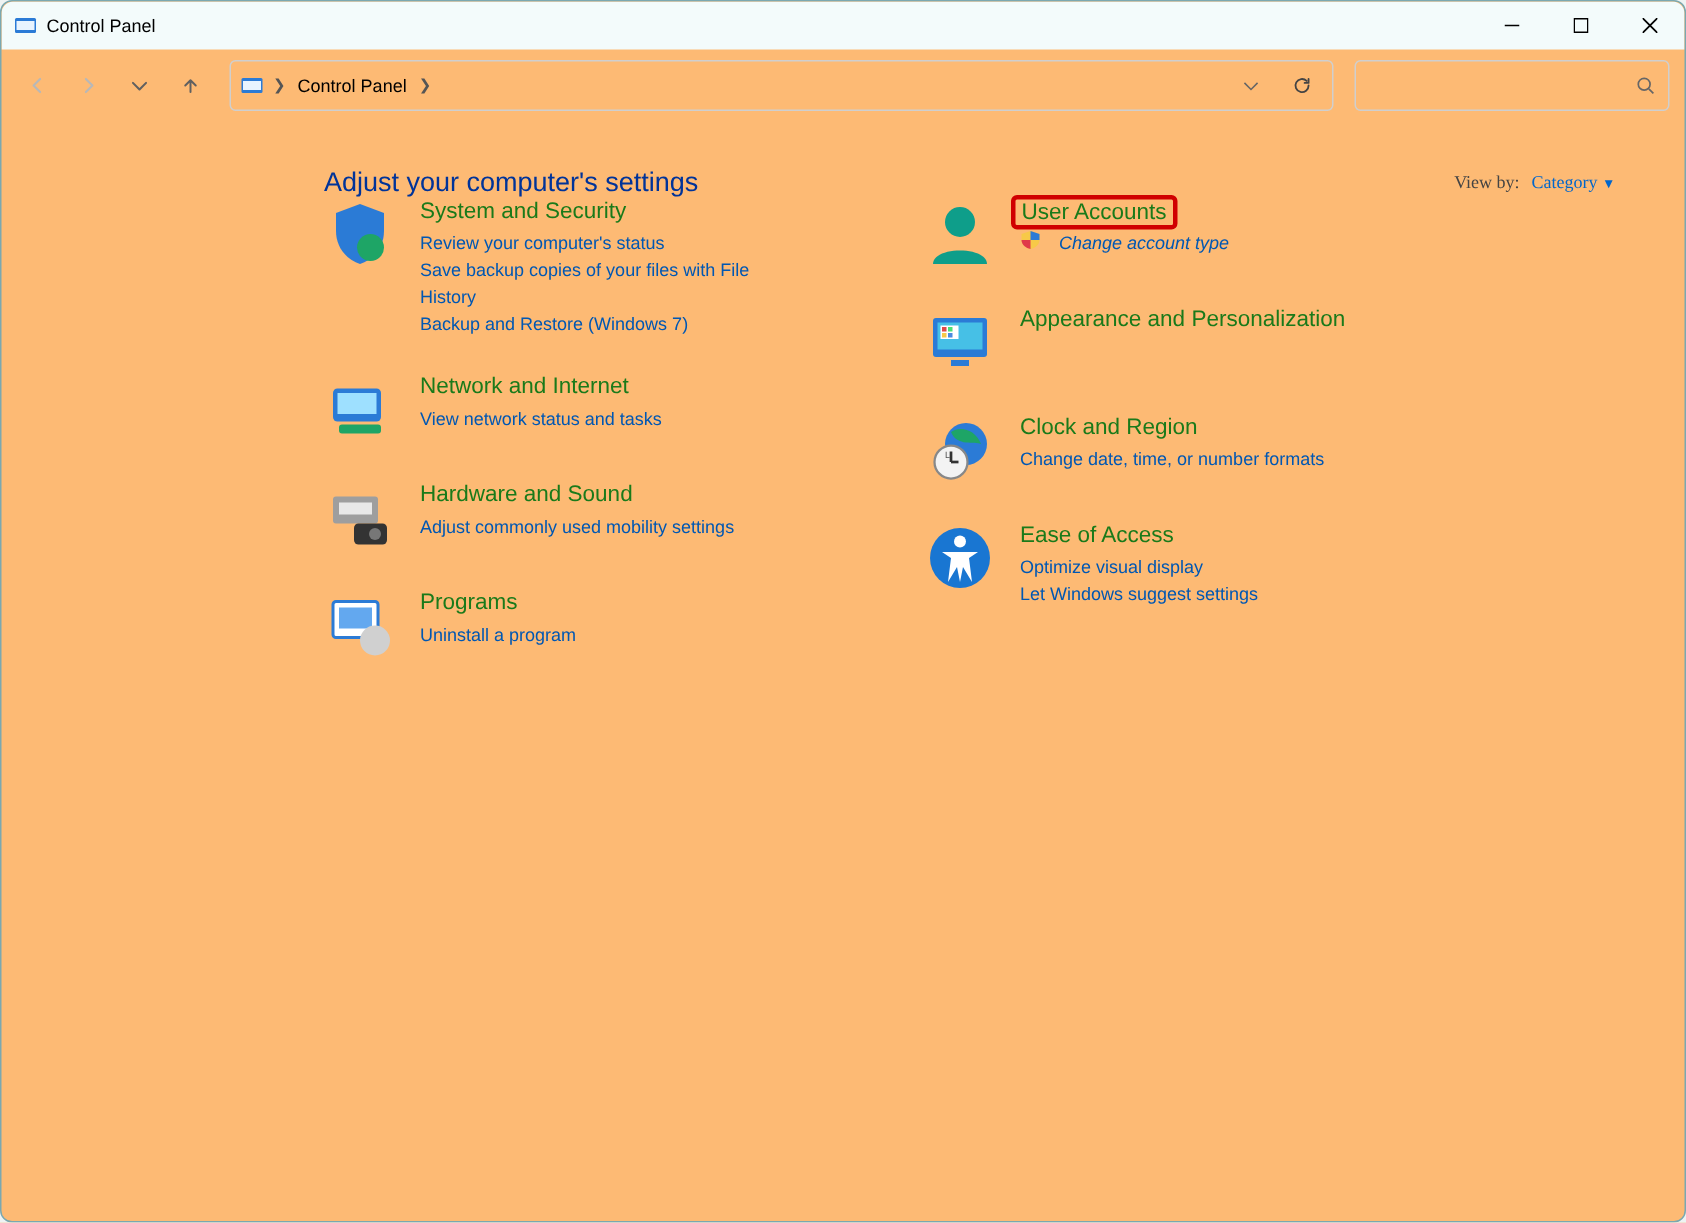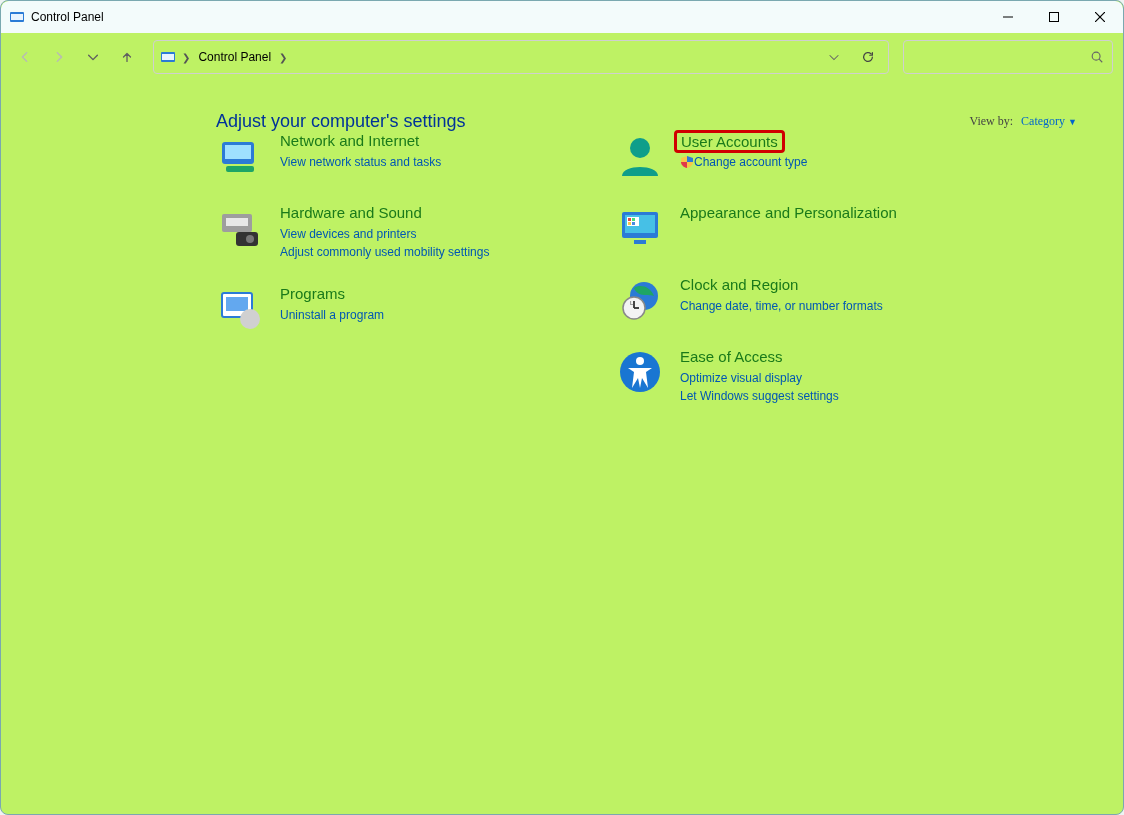--- a/index.html
+++ b/index.html
@@ -9,21 +9,21 @@
     height: 815px;
     font-family: "Segoe UI", Tahoma, sans-serif;
     font-size: 12px;
     background: #eef3f3;
     overflow: hidden;
   }
   .window {
     box-sizing: border-box;
     width: 1124px;
     height: 815px;
-    background: #bef264;
+    background: #fdba74;
     border: 1px solid #7aa8b0;
     border-radius: 8px;
     display: flex;
     flex-direction: column;
     overflow: hidden;
   }
   
   .title-bar {
     height: 32px;
     background: #f3fbfb;
@@ -157,22 +157,22 @@
     margin-bottom: 4px;
   }
   .cat .sub {
     display: block;
     font-size: 12px;
     color: #0057b3;
     line-height: 18px;
   }
   .sub-with-shield {
     display: flex;
-    align-items: center;
-    gap: 0;
+    gap: 12px;
+    font-style: italic;
   }
   .shield {
     width: 14px;
     height: 14px;
   }
   .highlight-box {
     border: 3px solid #d00000;
     border-radius: 4px;
     padding: 0 4px;
     margin: -2px -6px 0 -6px;
@@ -275,20 +275,34 @@
         <span class="link">
           <span>Category</span>&nbsp;<span style="font-size:9px;">▼</span>
         </span>
       </div>
     </div>
 
     <div class="grid">
 
       <div class="col">
 
+        <div class="cat">
+          <div class="icon-slot">
+            <svg viewBox="0 0 48 48">
+                <path d="M24 4 L40 10 V22 C40 33 33 41 24 44 C15 41 8 33 8 22 V10 Z" fill="#2b7bd6"></path>
+                <circle cx="31" cy="33" r="9" fill="#1ea566"></circle>
+              </svg>
+          </div>
+          <div class="text">
+            <a class="title-link">System and Security</a>
+            <a class="sub">Review your computer's status</a>
+            <a class="sub">Save backup copies of your files with File History</a>
+            <a class="sub">Backup and Restore (Windows 7)</a>
+          </div>
+        </div>
 
         <div class="cat">
           <div class="icon-slot">
             <svg viewBox="0 0 48 48">
                 <rect x="6" y="10" width="32" height="22" rx="3" fill="#2b7bd6"></rect>
                 <rect x="9" y="13" width="26" height="14" fill="#9ee0ff"></rect>
                 <rect x="10" y="34" width="28" height="6" rx="2" fill="#1ea566"></rect>
               </svg>
           </div>
           <div class="text">
@@ -301,21 +315,20 @@
           <div class="icon-slot">
             <svg viewBox="0 0 48 48">
                 <rect x="6" y="10" width="30" height="18" rx="2" fill="#9e9e9e"></rect>
                 <rect x="10" y="14" width="22" height="8" fill="#e8e8e8"></rect>
                 <rect x="20" y="28" width="22" height="14" rx="3" fill="#333"></rect>
                 <circle cx="34" cy="35" r="4" fill="#777"></circle>
               </svg>
           </div>
           <div class="text">
             <a class="title-link">Hardware and Sound</a>
-            <a class="sub">View devices and printers</a>
             <a class="sub">Adjust commonly used mobility settings</a>
           </div>
         </div>
 
         <div class="cat">
           <div class="icon-slot">
             <svg viewBox="0 0 48 48">
                 <rect x="6" y="8" width="30" height="24" rx="2" fill="#fff" stroke="#2b7bd6" stroke-width="2"></rect>
                 <rect x="10" y="12" width="22" height="14" fill="#63a8ef"></rect>
                 <circle cx="34" cy="34" r="10" fill="#d0d0d0"></circle>

